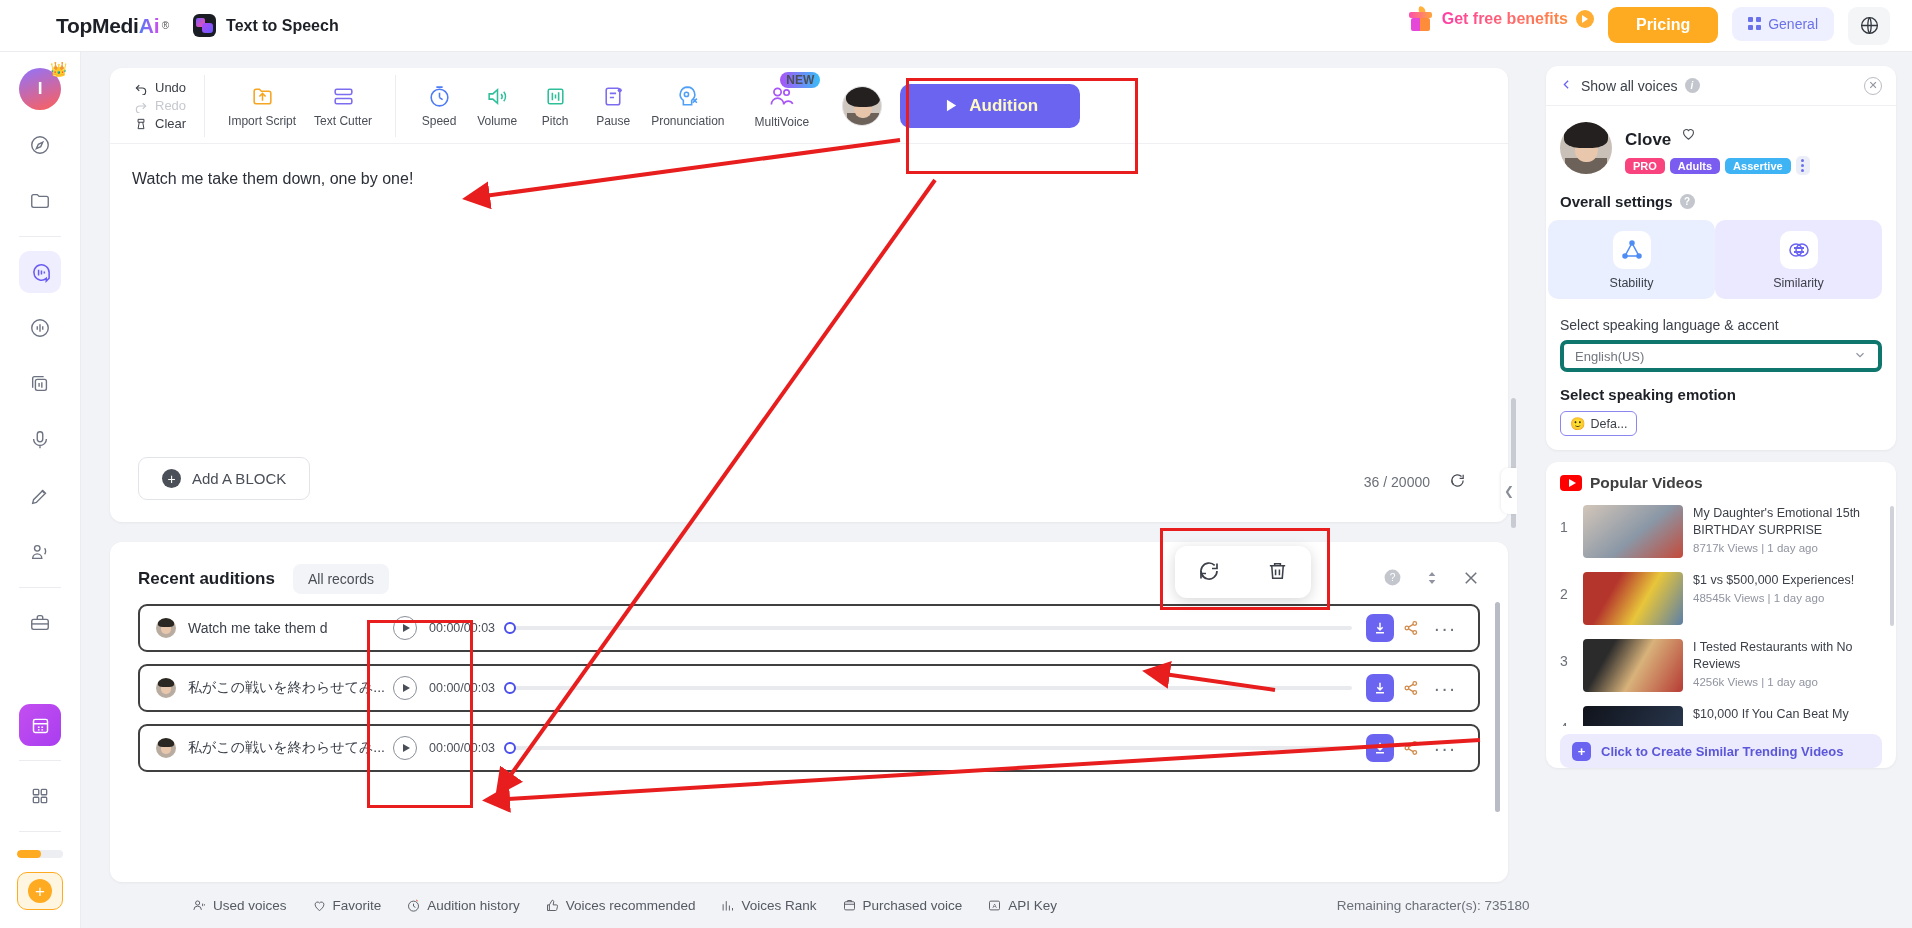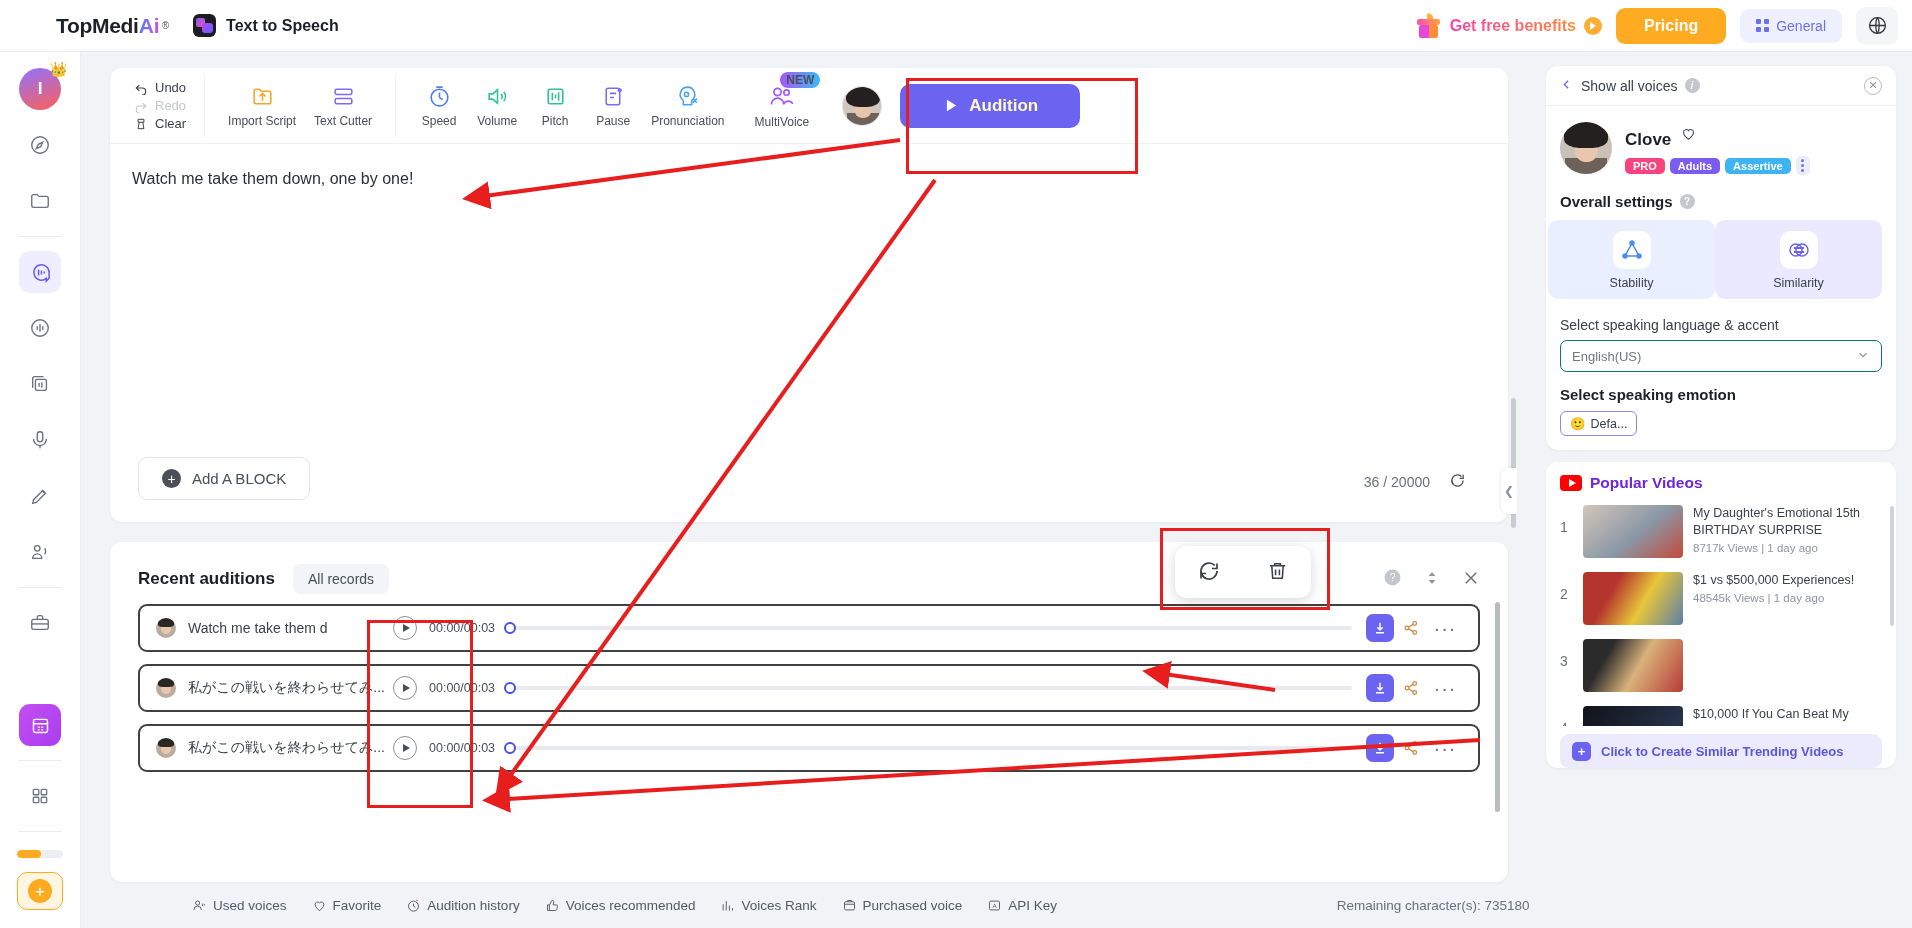--- a/index.html
+++ b/index.html
@@ -27,21 +27,21 @@
   .brand-reg{ font-size:10px; color:#555; vertical-align:super; margin-left:2px;}
   .app-icon{
     width:23px; height:23px; border-radius:6px; background:#1a1d24;
     margin-left:24px; position:relative; display:flex;align-items:center;justify-content:center;
   }
   .app-icon .b1{ position:absolute; left:3px; top:4px; width:9px;height:9px;border-radius:2px;
      background:linear-gradient(135deg,#7b5cff,#ff4fa3); }
   .app-icon .b2{ position:absolute; right:3px; bottom:4px; width:11px;height:10px;border-radius:3px;
      background:linear-gradient(135deg,#b14bf5,#6a5bff); }
   .app-title{ font-size:16px; font-weight:bold; margin-left:10px; color:#1d2026;}
-  .top-right{ margin-left:auto; display:flex; align-items:center; gap:14px; padding-right:14px;}
+  .top-right{ margin-left:auto; display:flex; align-items:flex-start; gap:14px; padding-right:22px;}
   .gift-wrap{ display:flex; align-items:center; gap:8px; cursor:pointer;}
   .gift-ico{ width:26px;height:24px;position:relative;}
   .gift-ico .box{position:absolute;bottom:0;left:3px;width:19px;height:13px;border-radius:2px;
      background:linear-gradient(90deg,#e548d8 50%,#ff8c3a 50%);}
   .gift-ico .lid{position:absolute;top:5px;left:1px;width:23px;height:6px;border-radius:2px;
      background:linear-gradient(90deg,#ff4fb0,#ffa63a);}
   .gift-ico .bow{position:absolute;top:0px;left:10px;width:8px;height:7px;background:#ffb13a;
      transform:rotate(25deg);border-radius:2px 6px 2px 6px;}
   .gift-text{ font-size:16px; font-weight:bold;
      background:linear-gradient(90deg,#ff3ea5,#ff8a3d);
@@ -211,30 +211,30 @@
   .qmark{width:15px;height:15px;border-radius:50%;background:#c3c6cd;color:#fff;font-size:10px;
      display:flex;align-items:center;justify-content:center;margin-left:7px;font-weight:bold;}
   .settings-grid{display:flex;padding:10px 14px 14px 2px;}
   .set-box{flex:1;border-radius:10px;padding:11px 0 9px 0;display:flex;flex-direction:column;
      align-items:center;gap:7px;cursor:pointer;}
   .set-box .ibox{width:38px;height:38px;border-radius:10px;background:#fff;display:flex;
      align-items:center;justify-content:center;}
   .set-box span{font-size:12.5px;color:#3c4049;}
   .sb1{background:#e9efff;} .sb2{background:#ebe9ff;} .sb3{background:#efe6ff;}
   .rp-label{font-size:14px;color:#3c4049;padding:4px 14px 7px 14px;}
-  .select{margin:0 14px;height:32px;border:1px solid #0f766e;border-radius:7px;display:flex;
+  .select{margin:0 14px;height:32px;border:4px solid #0f766e;border-radius:7px;display:flex;
      align-items:center;padding:0 11px;font-size:13px;color:#72767f;cursor:pointer;}
   .select .chev{margin-left:auto;color:#9094a0;}
   .rp-label2{font-size:15px;font-weight:bold;color:#1d2026;padding:14px 14px 8px 14px;}
   .emo-chip{margin:0 14px 14px 14px;display:inline-flex;align-items:center;gap:5px;border:1px solid #8d86f0;
      border-radius:6px;padding:4px 9px;font-size:12.5px;color:#3c4049;cursor:pointer;}
   .pv-head{display:flex;align-items:center;gap:8px;padding:12px 14px 6px 14px;}
   .yt{width:22px;height:16px;border-radius:4px;background:#ff0000;display:flex;align-items:center;justify-content:center;}
   .yt i{border-left:7px solid #fff;border-top:4px solid transparent;border-bottom:4px solid transparent;margin-left:2px;}
-  .pv-title{font-size:15.5px;font-weight:bold;color:#6d28d9;}
+  .pv-title{font-size:15.5px;font-weight:bold;color:#404040;}
   .pv-list{padding:0 8px 0 14px;max-height:228px;overflow:hidden;position:relative;}
   .pv-row{display:flex;gap:10px;padding:7px 0;align-items:flex-start;cursor:pointer;}
   .pv-num{font-size:14px;color:#6b6f78;width:13px;flex:0 0 auto;padding-top:14px;}
   .pv-thumb{width:100px;height:53px;border-radius:4px;flex:0 0 auto;position:relative;overflow:hidden;}
   .pv-txt{flex:1;}
   .pv-name{font-size:12.5px;color:#3c4049;line-height:1.35;}
   .pv-sub{font-size:11.5px;color:#9094a0;margin-top:3px;}
   .pv-scroll{position:absolute;right:2px;top:8px;width:4px;height:120px;border-radius:2px;background:#cfd2d8;}
   .cta{
     margin:8px 14px 0 14px;background:#ecebfd;border-radius:9px;height:34px;display:flex;
@@ -793,20 +793,24 @@
         <span class="pv-num">2</span>
         <span class="pv-thumb" style="background:linear-gradient(120deg,#b4352c 30%,#e8c63a 60%,#5b7fa8)"></span>
         <span class="pv-txt">
           <div class="pv-name">$1 vs $500,000 Experiences!</div>
           <div class="pv-sub">48545k Views | 1 day ago</div>
         </span>
       </div>
       <div class="pv-row">
         <span class="pv-num">3</span>
         <span class="pv-thumb" style="background:linear-gradient(120deg,#2b2b2b 25%,#d8b27a 55%,#b63b35)"></span>
+        <span class="pv-txt">
+          <div class="pv-name">I Tested Restaurants with No Reviews</div>
+          <div class="pv-sub">4256k Views | 1 day ago</div>
+        </span>
       </div>
       <div class="pv-row">
         <span class="pv-num">4</span>
         <span class="pv-thumb" style="background:linear-gradient(120deg,#10131b,#2b3a52)"></span>
         <span class="pv-txt">
           <div class="pv-name">$10,000 If You Can Beat My</div>
         </span>
       </div>
       <div class="pv-scroll"></div>
     </div>

